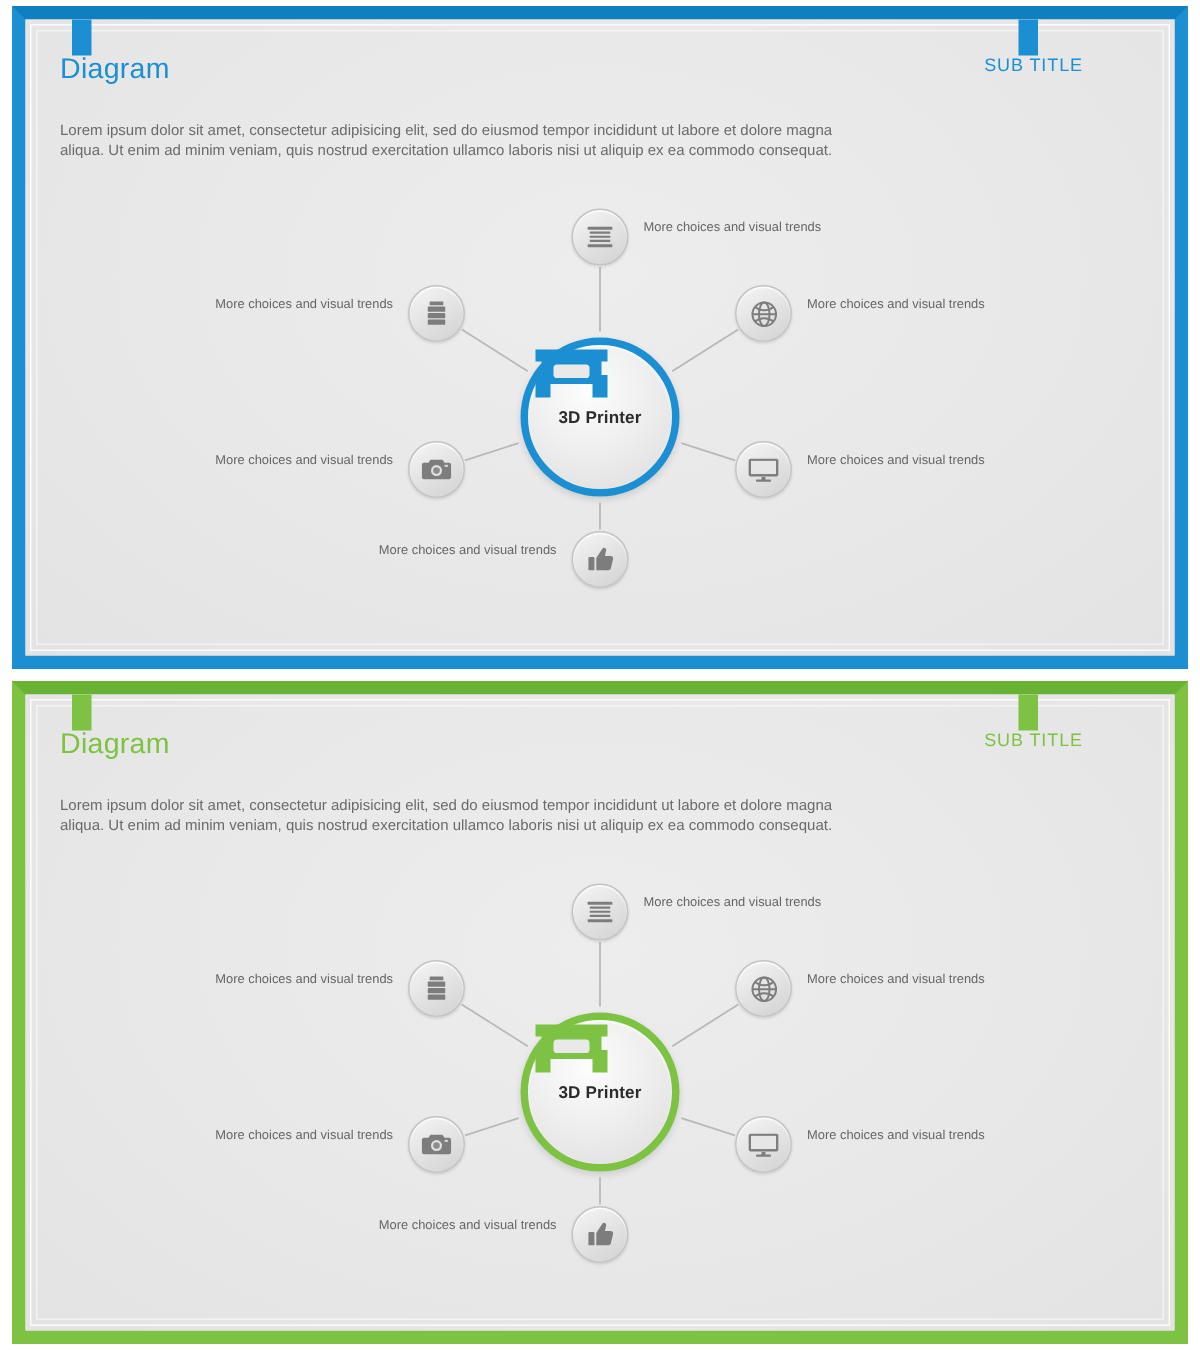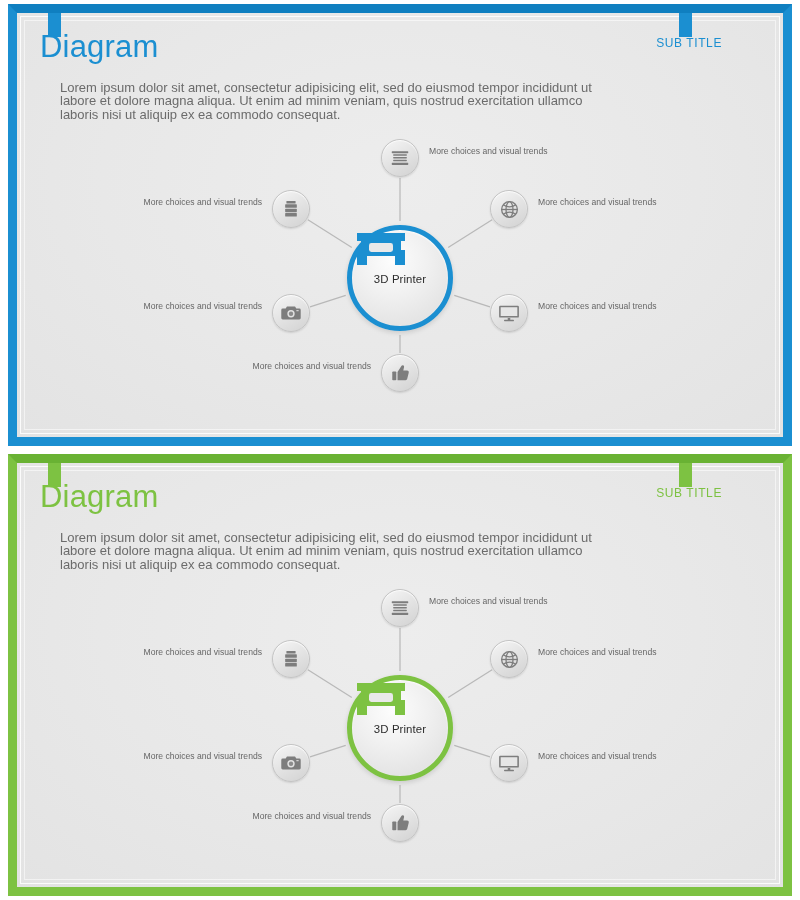--- a/index.html
+++ b/index.html
@@ -70,43 +70,42 @@
   .panel-head {
     position: absolute;
     left: 40px;
     top: 30px;
     width: 700px;
     height: 46px;
   }
   .title {
     position: absolute;
     left: 0; top: 0;
-    font-size: 31px;
+    font-size: 19px;
     font-weight: 400;
     letter-spacing: 0.2px;
     line-height: 34px;
     white-space: nowrap;
   }
   .subtitle {
     position: absolute;
     right: 18px; top: 6px;
     font-size: 12px;
     font-weight: 400;
     letter-spacing: 0.6px;
     white-space: nowrap;
   }
   .body-text {
     position: absolute;
     left: 40px;
     top: 81px;
     width: 540px;
-    font-size: 13px;
+    font-size: 10px;
     line-height: 13.4px;
     color: #6b6b6b;
-    margin-left: 20px;
   }
 
   
   .diagram {
     position: absolute;
     left: 17px;
     top: 120px;
     width: 766px;
     height: 310px;
   }
@@ -147,21 +146,21 @@
     display: flex;
     flex-direction: column;
     align-items: center;
     justify-content: center;
   }
   .hub-icon { margin-top: -2px; }
   .hub-text {
     margin-top: 4px;
     font-size: 11.4px;
     color: #2c2c2c;
-    font-weight: 400;
+    font-weight: 700;
     letter-spacing: 0.1px;
   }
 </style>
 </head>
 <body>
 
 <div class="page">
 
   <div class="panel">
     <div class="panel-frame" style="border-color: rgb(15, 127, 192) rgb(27, 143, 209) rgb(27, 143, 209);"></div>

